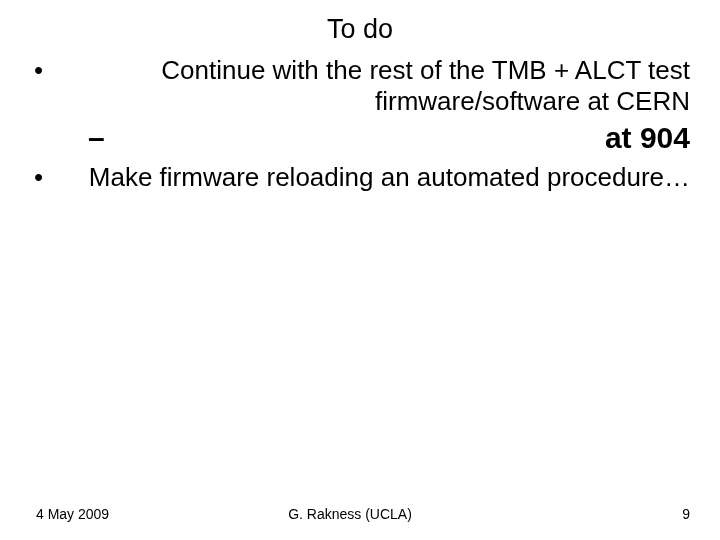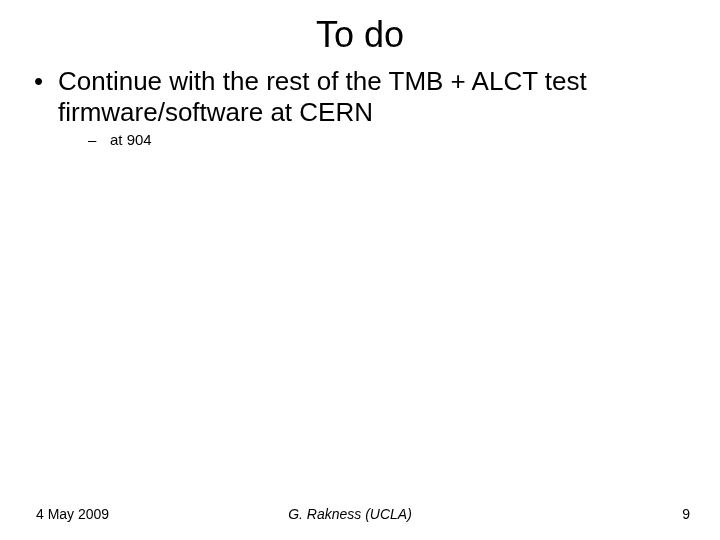--- a/index.html
+++ b/index.html
@@ -14,77 +14,79 @@
     overflow: hidden;
   }
   .slide {
     width: 720px;
     height: 540px;
     position: relative;
     box-sizing: border-box;
   }
   .title {
     text-align: center;
-    font-size: 36px;
+    font-size: 27px;
     font-weight: 400;
     padding-top: 14px;
     padding-bottom: 10px;
   }
   .body {
     padding: 0 30px 0 30px;
   }
   ul.level1 {
     list-style: none;
     margin: 0;
     padding: 0;
   }
   ul.level1 > li {
     font-size: 26px;
     line-height: 1.18;
     margin: 0 0 6px 0;
     padding-left: 28px;
     position: relative;
+    text-align: right;
   }
   ul.level1 > li::before {
     content: "•";
     position: absolute;
     left: 4px;
     top: 0;
     font-size: 26px;
   }
   ul.level2 {
     list-style: none;
     margin: 4px 0 6px 0;
     padding: 0;
   }
   ul.level2 > li {
-    font-size: 15px;
+    font-size: 30px;
     line-height: 1.2;
     margin: 0 0 2px 0;
     padding-left: 52px;
     position: relative;
+    font-weight: bold;
   }
   ul.level2 > li::before {
     content: "–";
     position: absolute;
     left: 30px;
     top: 0;
   }
   .footer {
     position: absolute;
     bottom: 18px;
     left: 0;
     width: 720px;
     font-size: 14px;
     color: #000;
     box-sizing: border-box;
     padding: 0 30px;
   }
   .footer .date { position: absolute; left: 36px; bottom: 0; }
-  .footer .author { position: absolute; left: 0; width: 700px; text-align: center; bottom: 0; font-style: italic; }
+  .footer .author { position: absolute; left: 0; width: 700px; text-align: center; bottom: 0; }
   .footer .pagenum { position: absolute; right: 30px; bottom: 0; }
   .arrow {
     font-family: "Arial", sans-serif;
   }
 </style>
 </head>
 <body>
 
 <div class="slide">
 
@@ -93,20 +95,23 @@
   <div class="body">
     <ul class="level1">
       <li>
         <span>Continue with the rest of the TMB + ALCT test firmware/software at CERN</span>
         <ul class="level2">
           <li>
             <span>at 904</span>
           </li>
         </ul>
       </li>
+      <li>
+        <span>Make firmware reloading an automated procedure…</span>
+      </li>
     </ul>
   </div>
 
   <div class="footer">
     <span class="date">4 May 2009</span>
     <span class="author">G. Rakness (UCLA)</span>
     <span class="pagenum">9</span>
   </div>
 
 </div>

